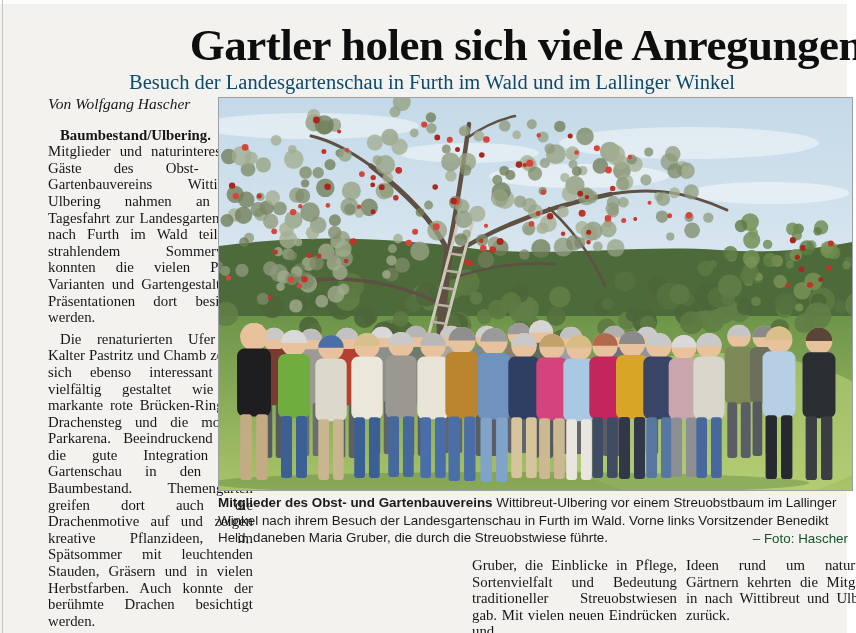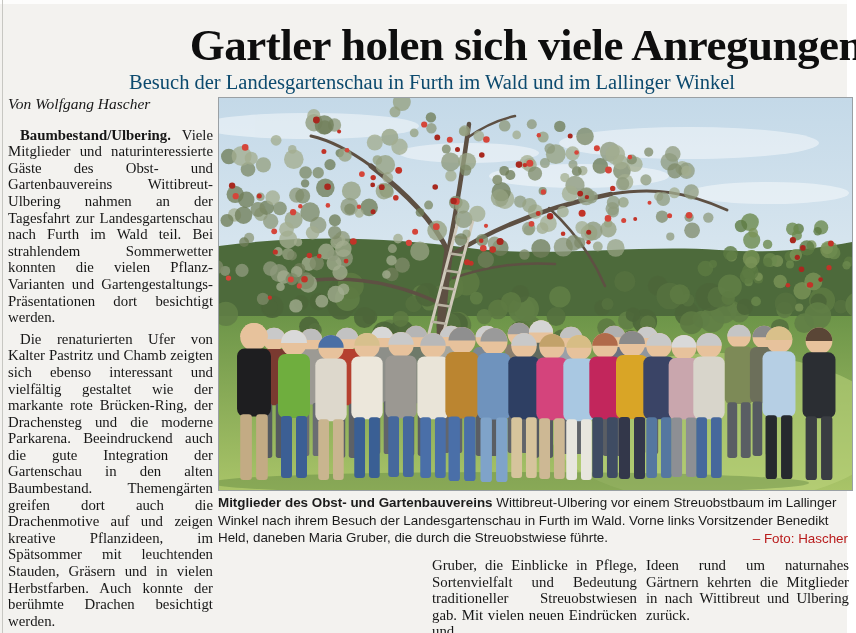--- a/index.html
+++ b/index.html
@@ -16,42 +16,42 @@
   .headline{
     position:absolute;left:10px;top:3px;width:836px;margin:17px;
     text-align:right;font-size:45px;line-height:50px;font-weight:bold;
     letter-spacing:-0.5px;color:#0e0e0e;
   }
   .subheadline{
     position:absolute;left:10px;top:66px;width:836px;margin:4px;
     text-align:center;font-size:20.5px;line-height:24px;font-weight:normal;color:#0c4a6e;
   }
 
-  .col{position:absolute;overflow:hidden;font-size:14.8px;line-height:16.6px;text-align:justify;}
+  .col{position:absolute;overflow:hidden;font-size:14.8px;line-height:16.6px;text-align:justify;margin-left:40px;}
   .col p{margin:0 0 5px 0;text-indent:12px;}
   .col1{left:8px;top:96px;width:205px;height:537px;}
   .col2{left:218px;top:557px;width:205px;height:76px;}
   .col3{left:432px;top:557px;width:205px;height:76px;}
   .col4{left:646px;top:557px;width:203px;height:76px;}
   .byline{font-style:italic;font-size:15.5px;text-indent:0 !important;margin:0 0 14px 0 !important;}
   .lead-in{font-weight:bold;}
 
   .photo-frame{
     position:absolute;left:218px;top:97px;width:633px;height:392px;margin:0;
     border:1px solid #9aa0a4;box-sizing:content-box;background:#cfe0ec;
   }
   .photo-frame svg{display:block;}
 
   .caption{
     position:absolute;left:218px;top:494px;width:634px;height:58px;
     font-family:"Liberation Sans", sans-serif;font-size:13.4px;line-height:17.6px;
     color:#1b1b1b;text-align:left;
   }
   .caption .cap-lead{font-weight:bold;}
-  .caption .credit{position:absolute;right:4px;bottom:4px;color:#b91c1c;}
+  .caption .credit{position:absolute;right:4px;bottom:4px;color:#14532d;}
 </style>
 </head>
 <body>
 
 <div class="page">
   <div class="scan-strip-top"></div>
   <div class="scan-rule-left"></div>
   <div class="scan-strip-right"></div>
 
   <h1 class="headline">Gartler holen sich viele Anregungen</h1>

